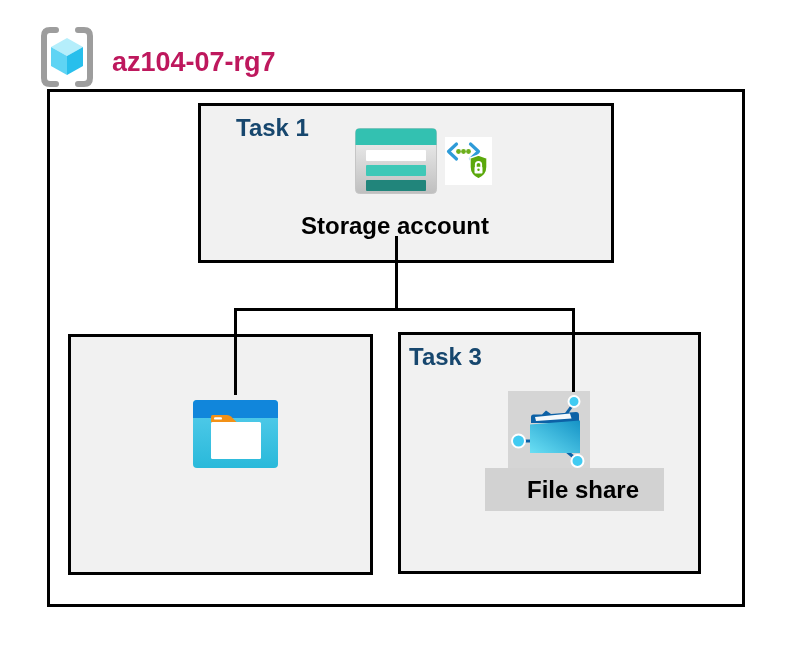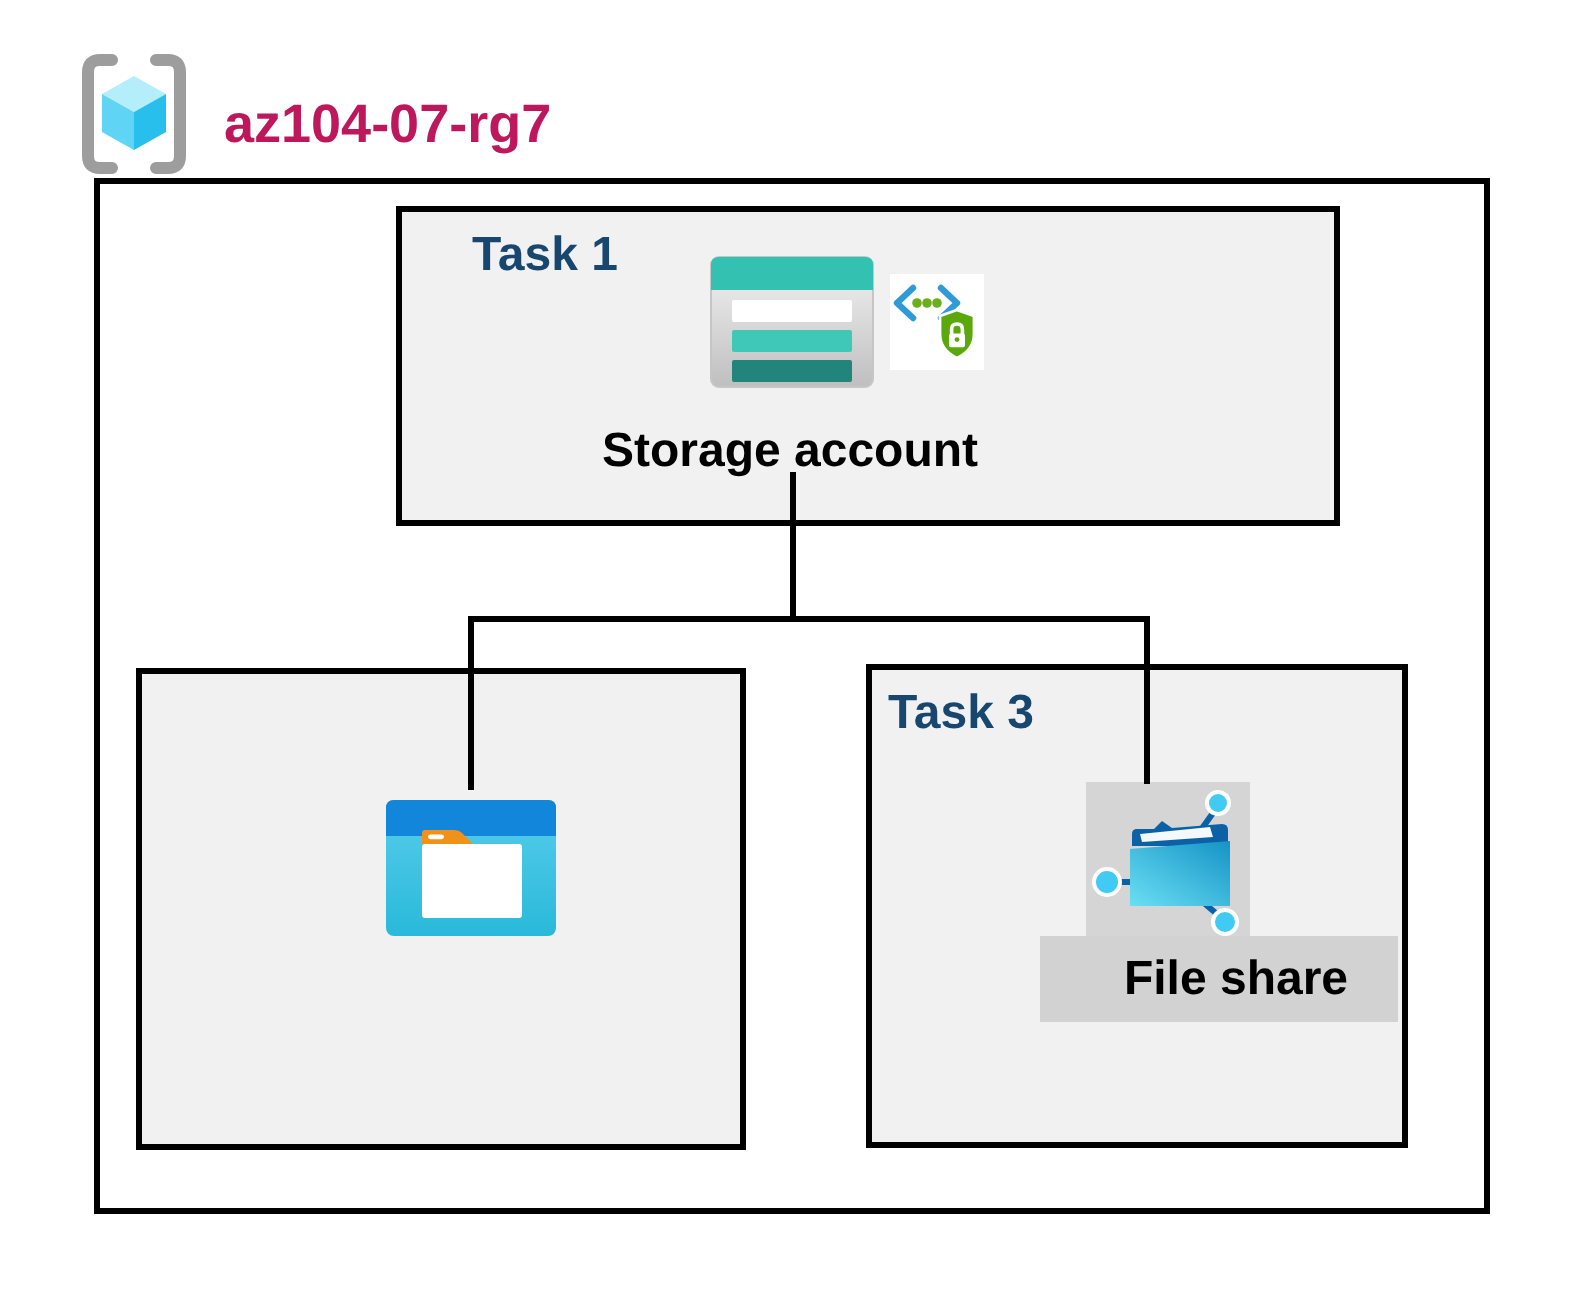--- a/index.html
+++ b/index.html
@@ -46,21 +46,21 @@
       <polygon points="30,13 46,22 30,31 14,22" fill="#B5EEFB"></polygon>
       <polygon points="14,22 30,31 30,50 14,41" fill="#5FD4F4"></polygon>
       <polygon points="46,22 30,31 30,50 46,41" fill="#28BFEC"></polygon>
     </svg>
   </div>
 
   <div class="rg-title">az104-07-rg7</div>
 
   <div class="outer" style="left:47px;top:89px;width:698px;height:518px;"></div>
 
-  <div class="box" style="left:198px;top:103px;width:472px;height:160px;">
+  <div class="box" style="left:198px;top:103px;width:416px;height:160px;">
     <div class="task-label" style="left:35px;top:8px;">Task 1</div>
 
     <div class="abs" style="left:154px;top:22px;width:82px;height:66px;">
       <svg width="82" height="66" viewBox="0 0 82 66">
         <defs>
           <linearGradient id="g-store" x1="0" y1="0" x2="0" y2="1">
             <stop offset="0" stop-color="#F3F3F3"></stop>
               <stop offset="1" stop-color="#BFBFBF"></stop>
           </linearGradient>
         </defs>
@@ -102,21 +102,21 @@
         <rect x="0" y="0" width="85" height="68" rx="4" fill="url(#g-blob)"></rect>
         <path d="M0,18 V4 Q0,0 4,0 H81 Q85,0 85,4 V18 Z" fill="#1186DB"></path>
         <path d="M18,22 V16.5 Q18,15 19.5,15 H34 Q36.5,15 38,16.5 L43.5,22 Z" fill="#F29117"></path>
         <rect x="18" y="22" width="50" height="37" rx="1.5" fill="#FFFFFF"></rect>
         <rect x="21" y="17.2" width="8" height="2.4" rx="1.2" fill="#FFFFFF"></rect>
       </svg>
     </div>
 
   </div>
 
-  <div class="box" style="left:433px;top:332px;width:271px;height:242px;">
+  <div class="box" style="left:398px;top:332px;width:303px;height:242px;">
     <div class="task-label" style="left:8px;top:8px;">Task 3</div>
 
     <div class="gray-pad" style="left:107px;top:56px;width:82px;height:78px;">
       <svg width="82" height="78" viewBox="0 0 82 78">
         <defs>
           <linearGradient id="g-share" x1="0" y1="1" x2="1" y2="0">
             <stop offset="0" stop-color="#6ADFF4"></stop>
               <stop offset="1" stop-color="#1593C6"></stop>
           </linearGradient>
         </defs>

